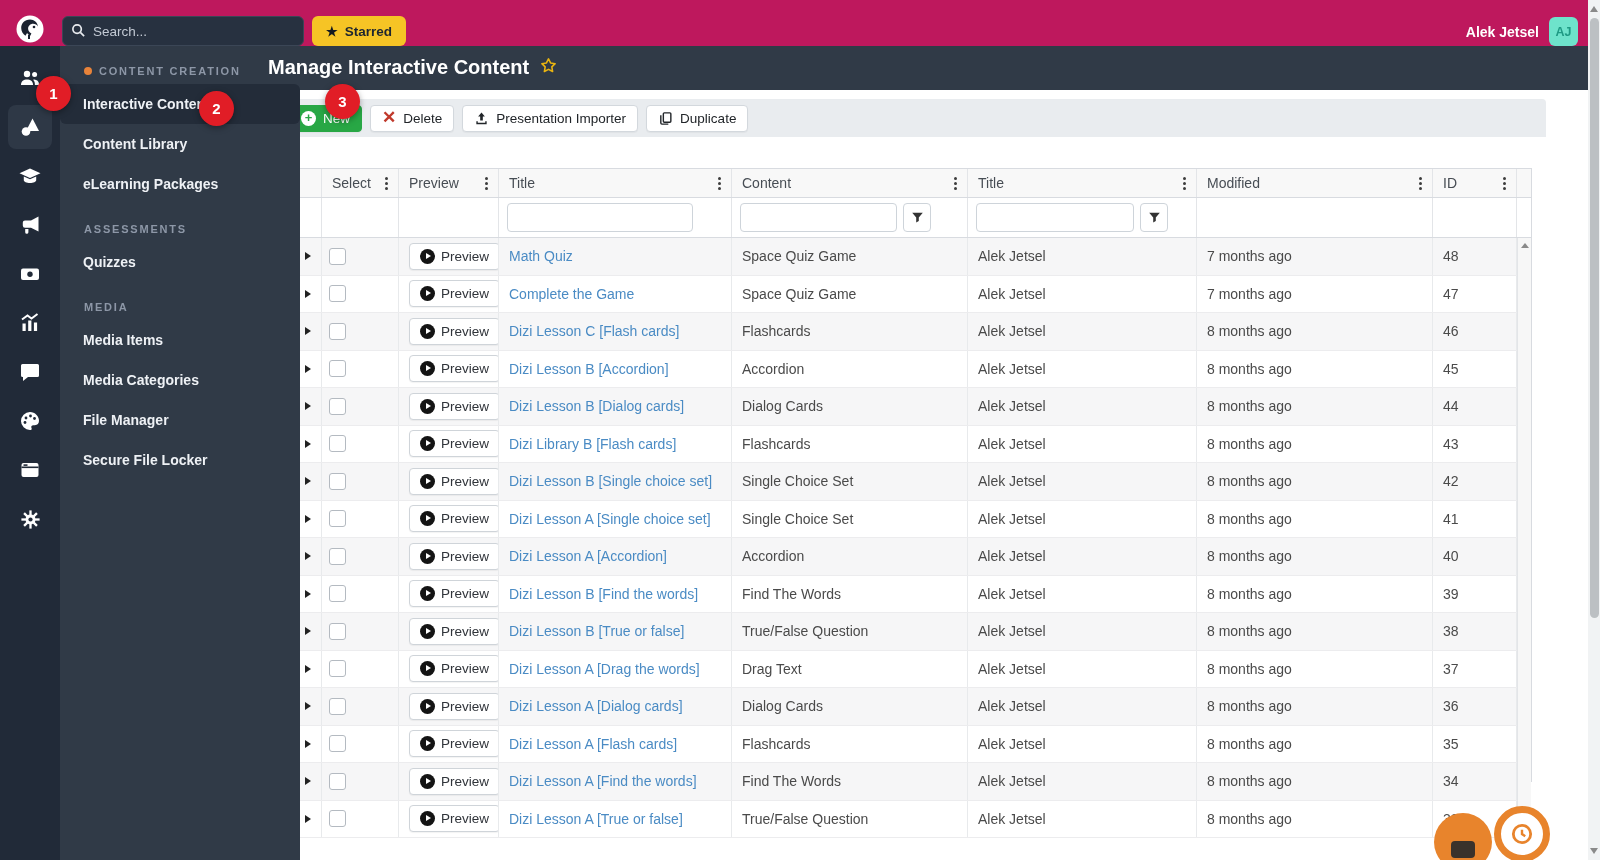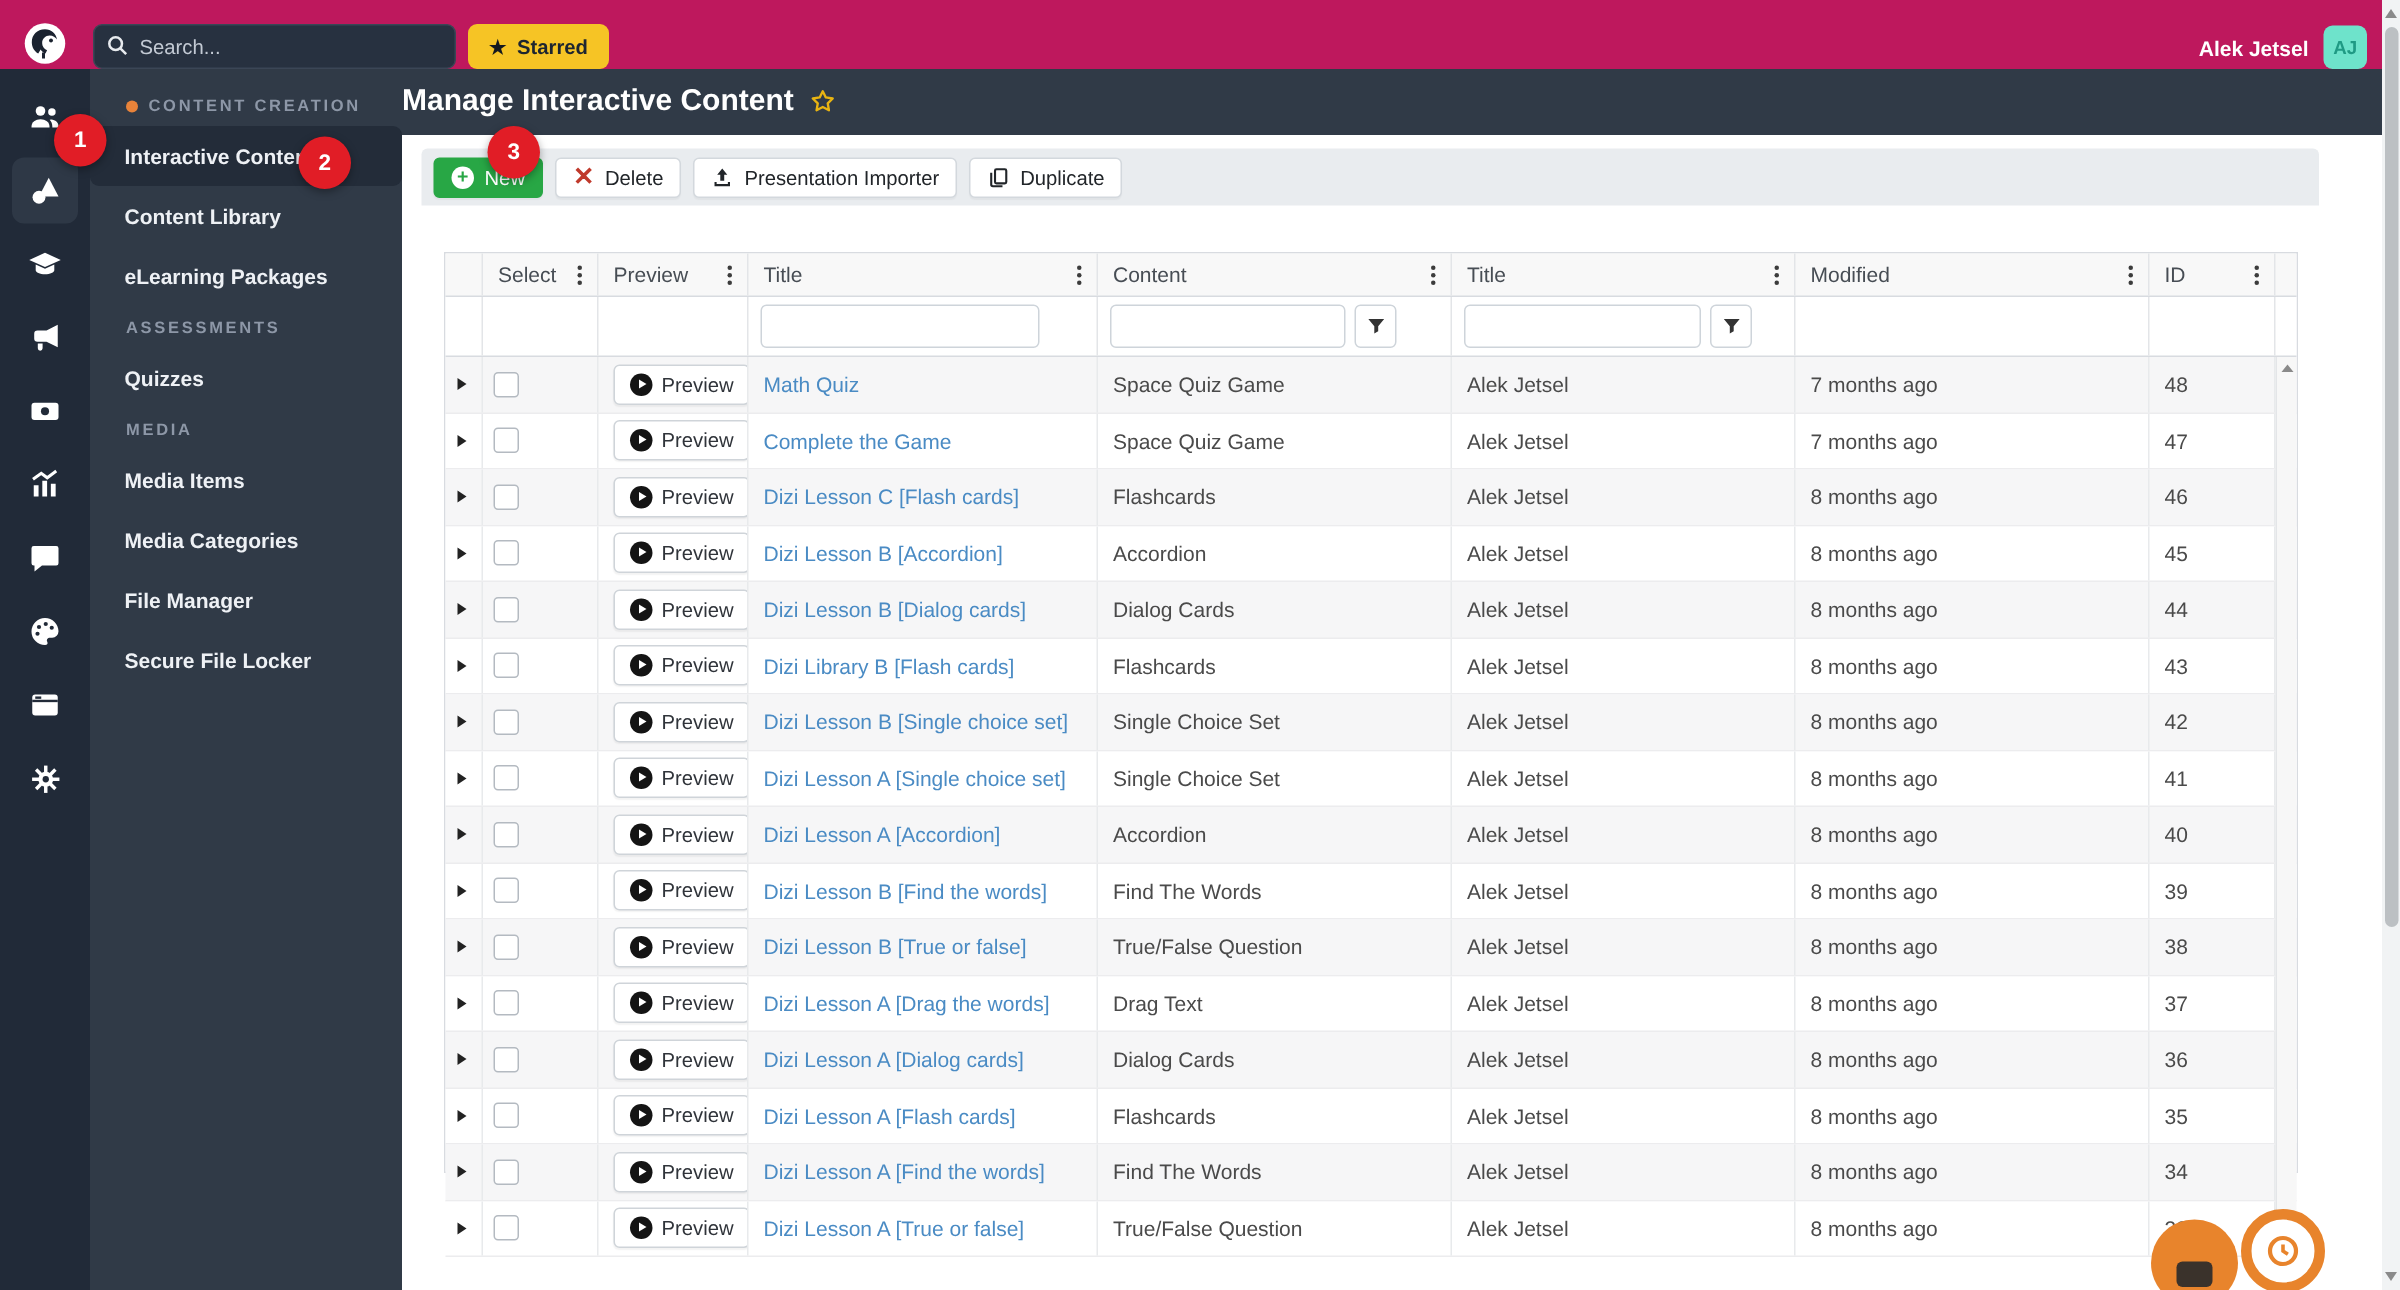--- a/index.html
+++ b/index.html
@@ -27,33 +27,33 @@
 
   
   .rail { position:absolute; left:0; top:46px; width:60px; bottom:0; background:#212a38; z-index:20;
     display:flex; flex-direction:column; align-items:center; padding-top:10px; }
   .rail-item { width:44px; height:44px; border-radius:8px; display:flex; align-items:center;
     justify-content:center; margin-bottom:5px; cursor:pointer; }
   .rail-item.active { background:#2e3846; }
 
   
   .panel-head { position:absolute; left:60px; top:46px; width:1528px; height:44px; background:#303a47; z-index:10; }
-  .sidebar { position:absolute; left:60px; top:46px; width:208px; bottom:0; background:#303a47; z-index:11;
+  .sidebar { position:absolute; left:60px; top:46px; width:240px; bottom:0; background:#303a47; z-index:11;
     padding-top:10px; }
   .side-section { height:26px; display:flex; align-items:center; padding-left:24px; gap:7px;
-    margin-top:2px; }
+    margin-top:12px; }
   .side-section:first-child { margin-top:2px; }
   .side-dot { width:8px; height:8px; border-radius:50%; background:#e8833a; }
   .side-section .lbl { color:#8d97a7; font-size:11px; font-weight:700; letter-spacing:1.8px; }
   .side-item { height:40px; display:flex; align-items:center; padding-left:23px; color:#eef1f5;
     font-size:14px; font-weight:600; cursor:pointer; }
   .side-item.active { background:#232c39; border-radius:6px; }
 
   .page-title-row { position:absolute; left:268px; top:56px; z-index:12; display:flex;
-    align-items:center; gap:10px; }
+    gap:10px; }
   .page-title { color:#fff; font-size:20px; font-weight:700; }
 
   
   .main { position:absolute; left:268px; top:90px; width:1320px; bottom:0; background:#fff; z-index:5; }
 
   .toolbar { position:absolute; left:13px; top:9px; width:1265px; height:38px; background:#e9ecef;
     border-radius:4px 4px 0 0; display:flex; align-items:center; padding-left:8px; gap:8px; }
   .btn { height:27px; padding:0 11px; border-radius:4px; border:1px solid #d3d8dd; background:#fff;
     color:#212529; font-size:13.5px; display:flex; align-items:center; gap:7px; cursor:pointer;
     font-family:"Liberation Sans", sans-serif; box-shadow:0 1px 1px rgba(0,0,0,.04); }

